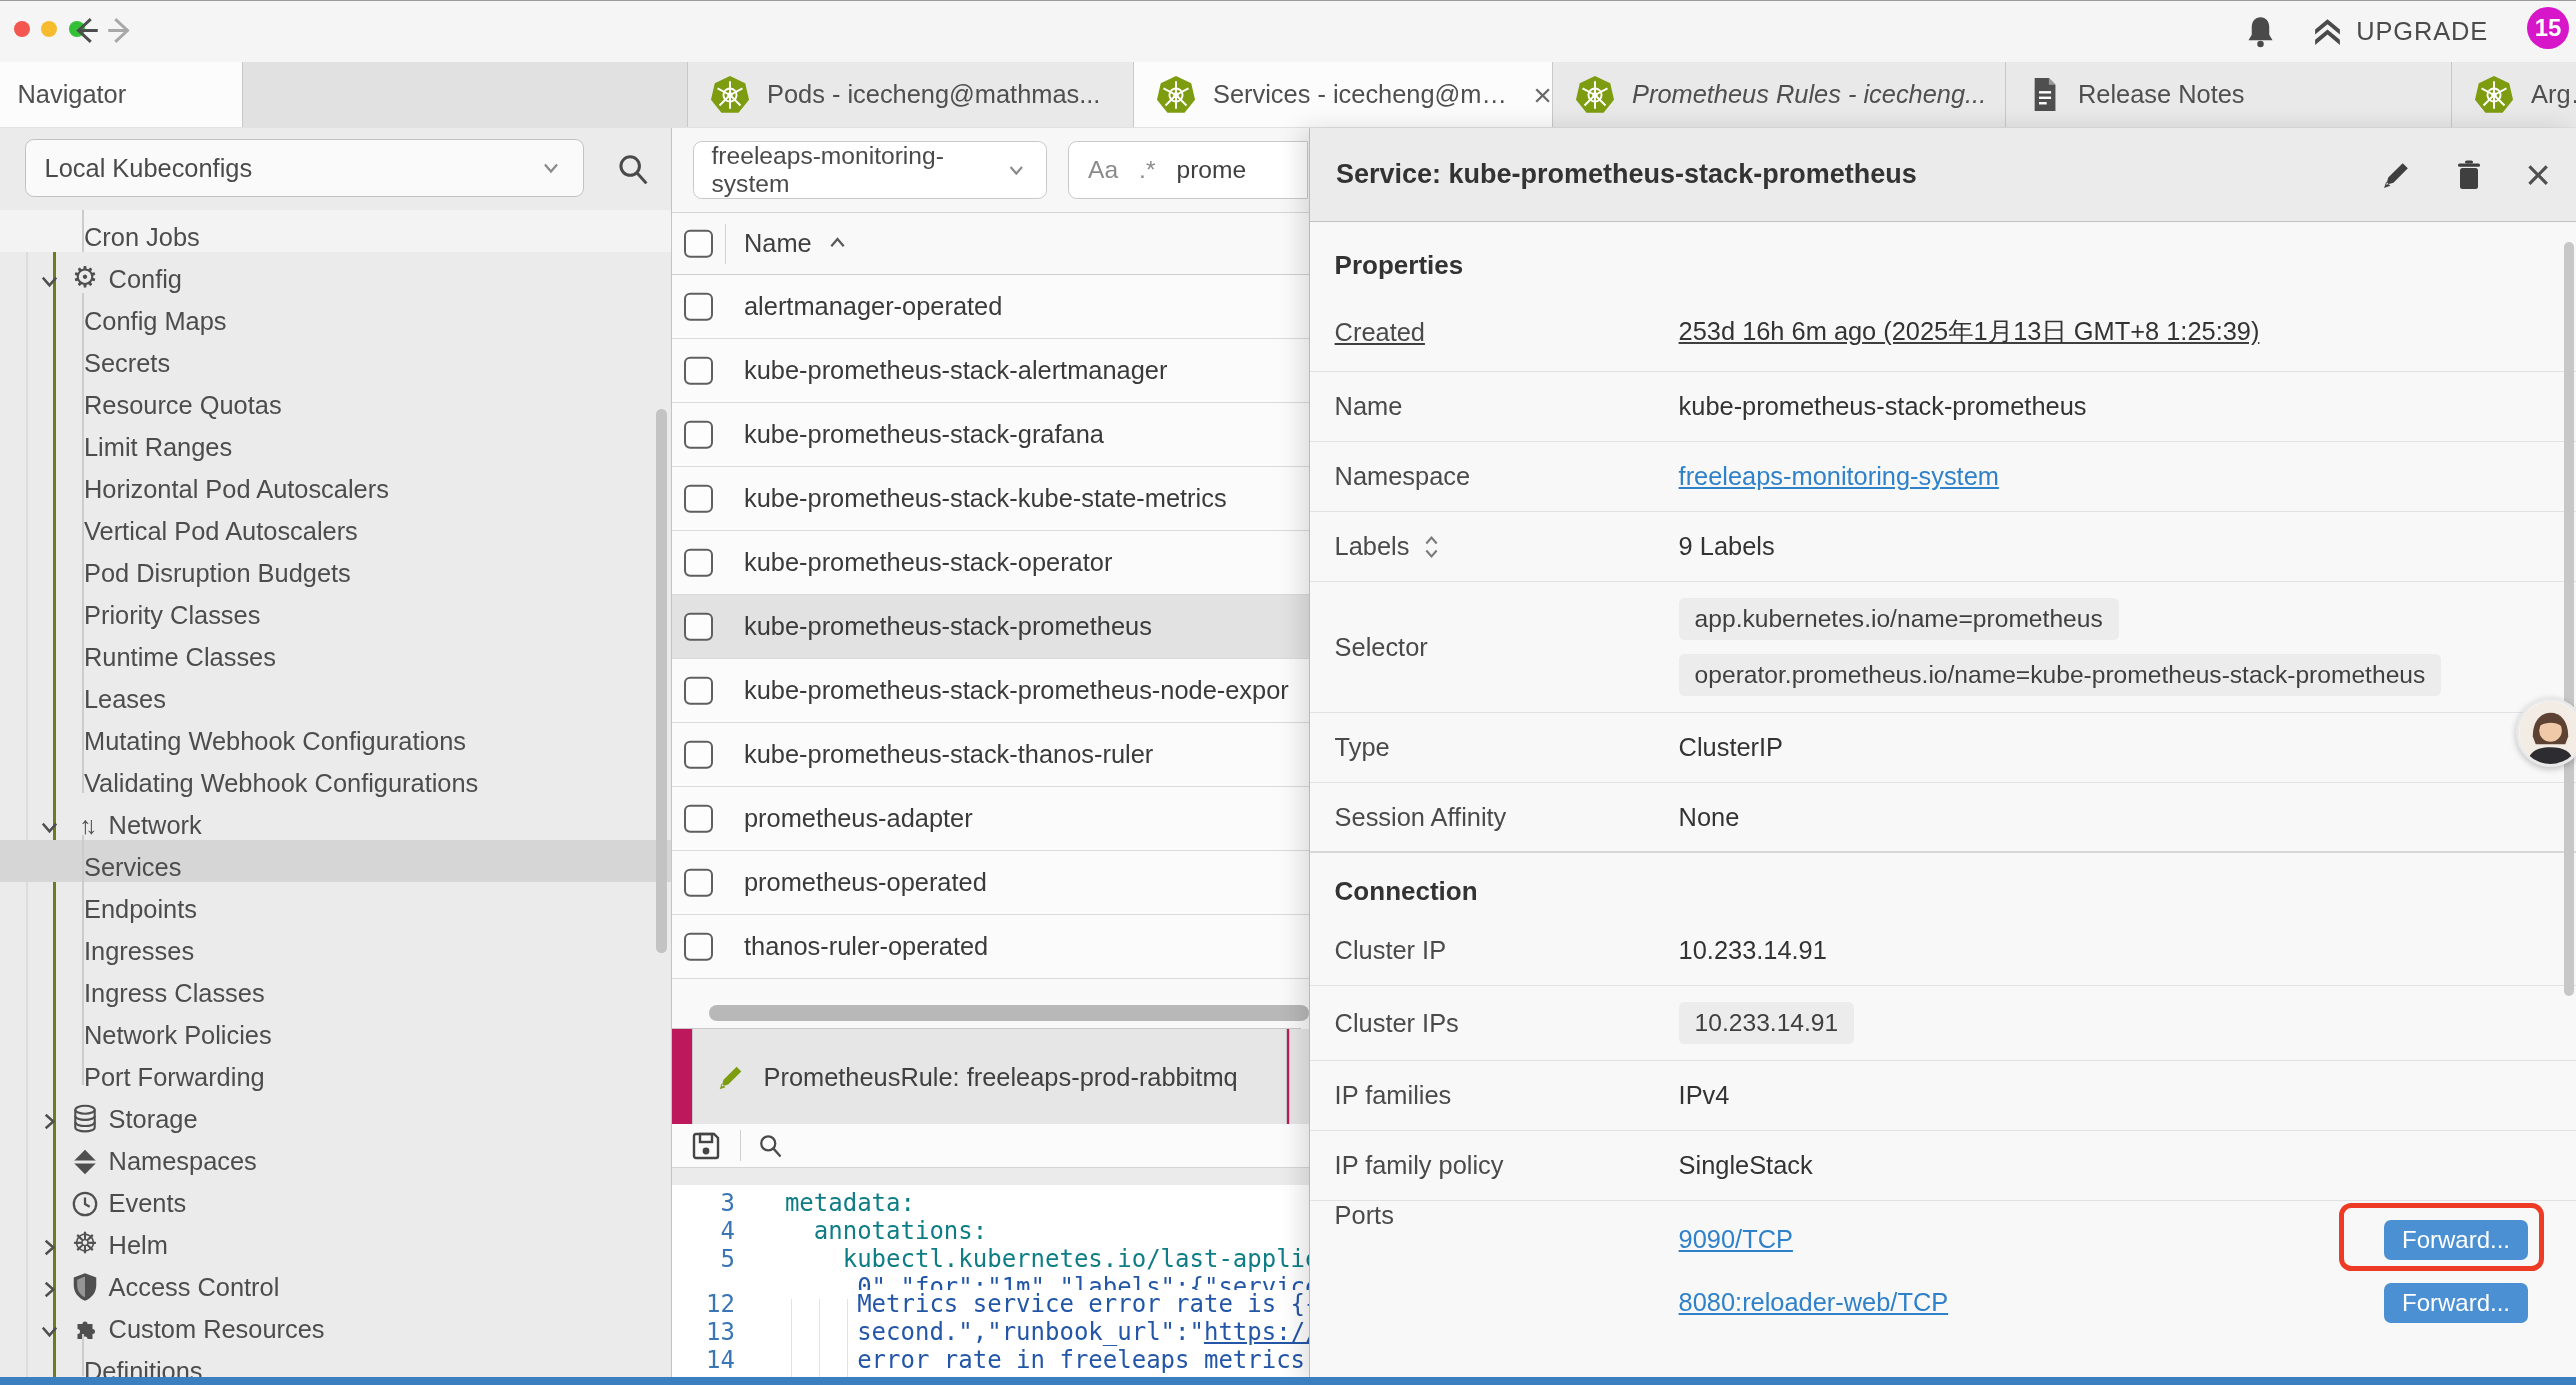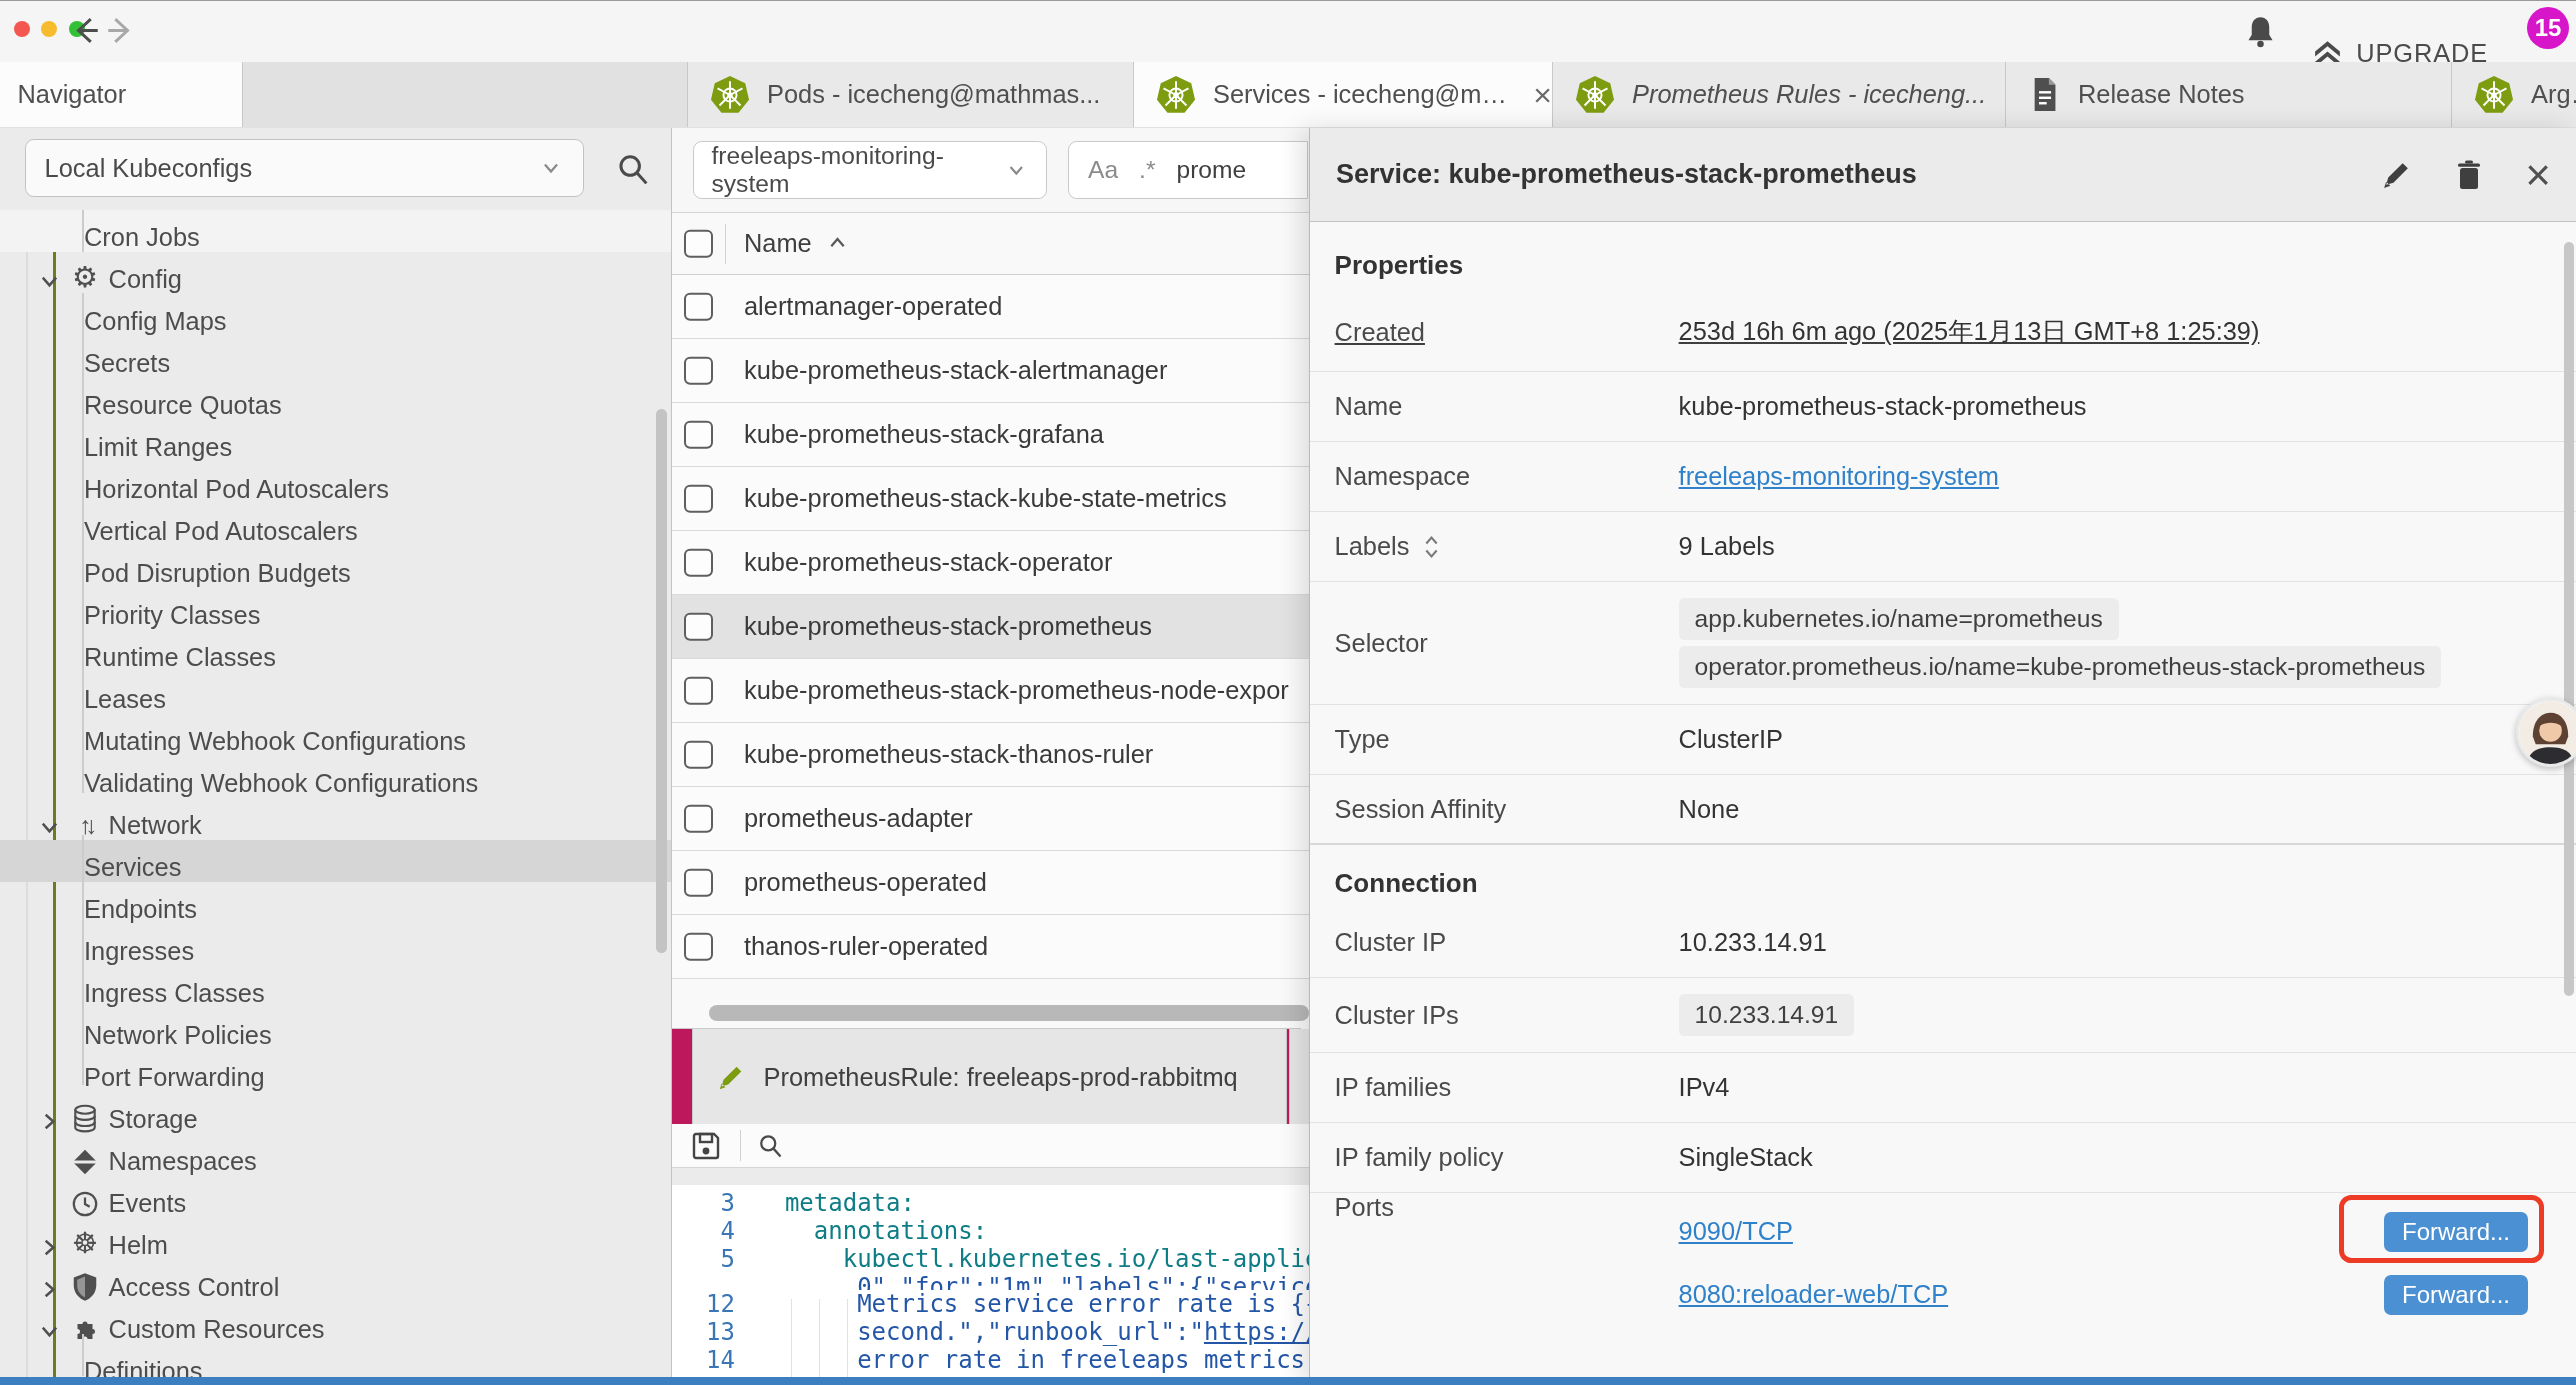--- a/index.html
+++ b/index.html
@@ -11,21 +11,21 @@
   
   .titlebar{position:absolute;left:0;top:0;width:100%;height:61px;background:#f5f5f5;
             border-top:0.9px solid #9a9a9a;border-bottom:0.9px solid #d2d2d2;}
   .lights{position:absolute;left:14px;top:20px;display:flex;gap:11.4px;}
   .light{width:16px;height:16px;border-radius:50%;}
   .l-red{background:#f35750;}.l-yellow{background:#f7bb2e;}.l-green{background:#32c136;}
   .navarrow{position:absolute;top:12.3px;width:35px;height:35px;}
   .arr-back{left:68px;}.arr-fwd{left:103px;}
   .bell{position:absolute;left:2243px;top:13px;}
   .upgrade{position:absolute;left:2311px;top:14px;display:flex;align-items:center;gap:12.3px;
-           font-size:25.4px;color:#4b4b4b;letter-spacing:0.9px;margin-top:22px;}
+           font-size:25.4px;color:#4b4b4b;letter-spacing:0.9px;}
   .badge{position:absolute;left:2527px;top:6.1px;width:42px;height:42px;border-radius:50%;
          background:#d616c8;color:#fff;font-size:24px;font-weight:bold;
          display:flex;align-items:center;justify-content:center;}
 
   
   .tabbar{position:absolute;left:0;top:62px;width:100%;height:66px;background:#e1e1e1;
           border-bottom:0.9px solid #c2c2c2;}
   .tab{position:absolute;top:0;height:65px;display:flex;align-items:center;gap:16px;
        padding:0 21px;background:#e9e9e9;border-left:0.9px solid #c8c8c8;border-right:0.9px solid #c8c8c8;
        font-size:25.4px;color:#4f4f4f;overflow:hidden;white-space:nowrap;}
@@ -125,21 +125,21 @@
   .dsection-h{font-size:26px;font-weight:bold;color:#333;margin:28px 0 12.3px 24.6px;}
   .dsection-h.conn{margin:23px 0 8.8px 24.6px;}
   .drow{display:flex;align-items:center;padding-left:24.6px;border-bottom:1.8px solid #e2e2e2;
         min-height:70px;box-sizing:border-box;font-size:25.4px;}
   .drow.h90{min-height:79px;text-decoration:underline;}
   .drow.thick{border-bottom:2.6px solid #d8d8d8;}
   .drow.noborder{border-bottom:none;}
   .dlabel{width:344px;color:#4a4a4a;flex:none;display:flex;align-items:center;gap:12.3px;}
   .dvalue{color:#333;}
   .dlink{color:#2f81c9;text-decoration:underline;}
-  .chipcol{display:flex;flex-direction:column;gap:6px;padding:16px 0;}
+  .chipcol{display:flex;flex-direction:column;gap:14px;padding:16px 0;}
   .chip{background:#ececec;border-radius:5.3px;padding:7px 16px;color:#3f3f3f;width:max-content;
         font-size:24.6px;}
   .portcol{flex:1;display:flex;flex-direction:column;padding:7px 0;}
   .portline{position:relative;height:63px;display:flex;align-items:center;}
   .fwdbtn{margin-left:auto;margin-right:49px;width:144px;height:40px;background:#4a90d2;border:none;
           border-radius:7px;color:#fff;font-size:24px;font-family:inherit;display:flex;
           align-items:center;justify-content:center;}
   .red-annotation{position:absolute;right:33px;top:-5.3px;width:195px;height:58px;
                   border:5.3px solid #ee3b25;border-radius:12.3px;pointer-events:none;}
   .dscroll{position:absolute;right:2.6px;top:114px;width:10.5px;height:754px;background:#c7c7c7;

